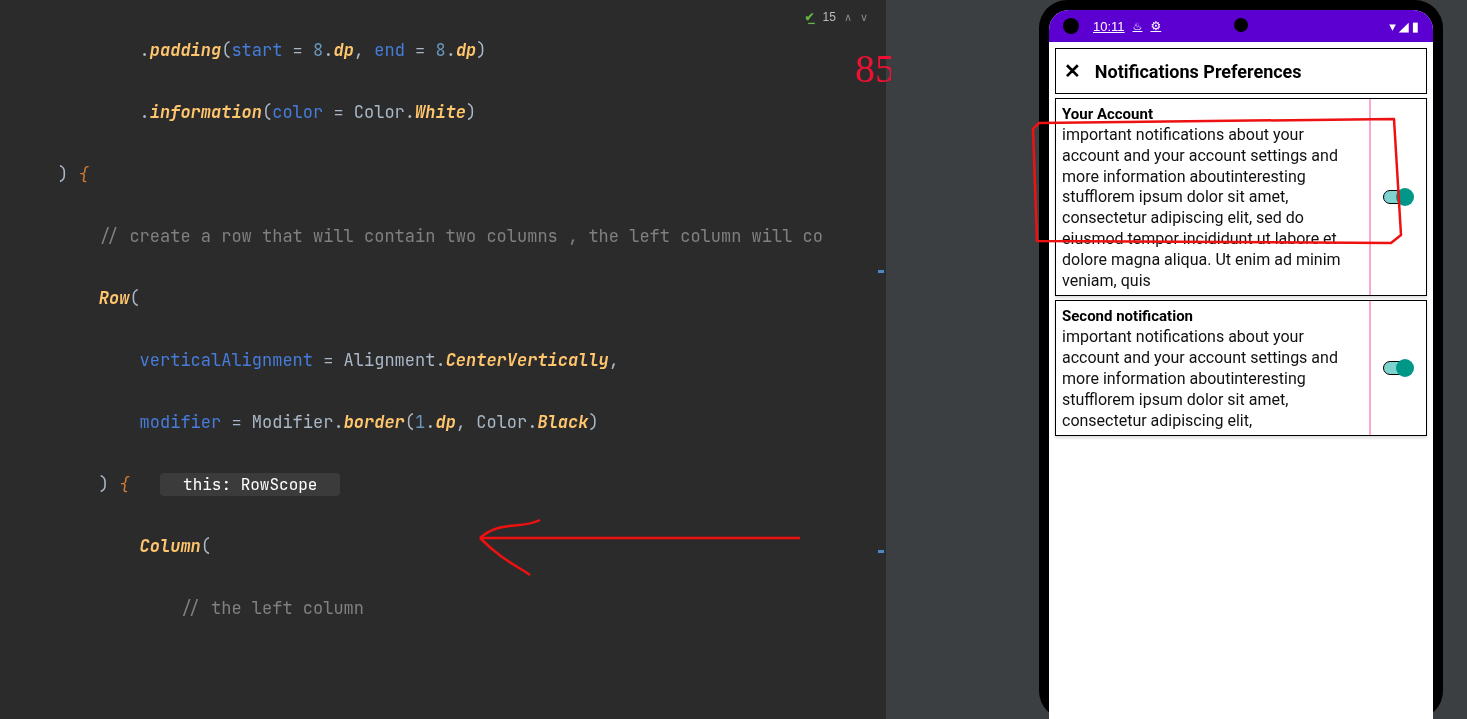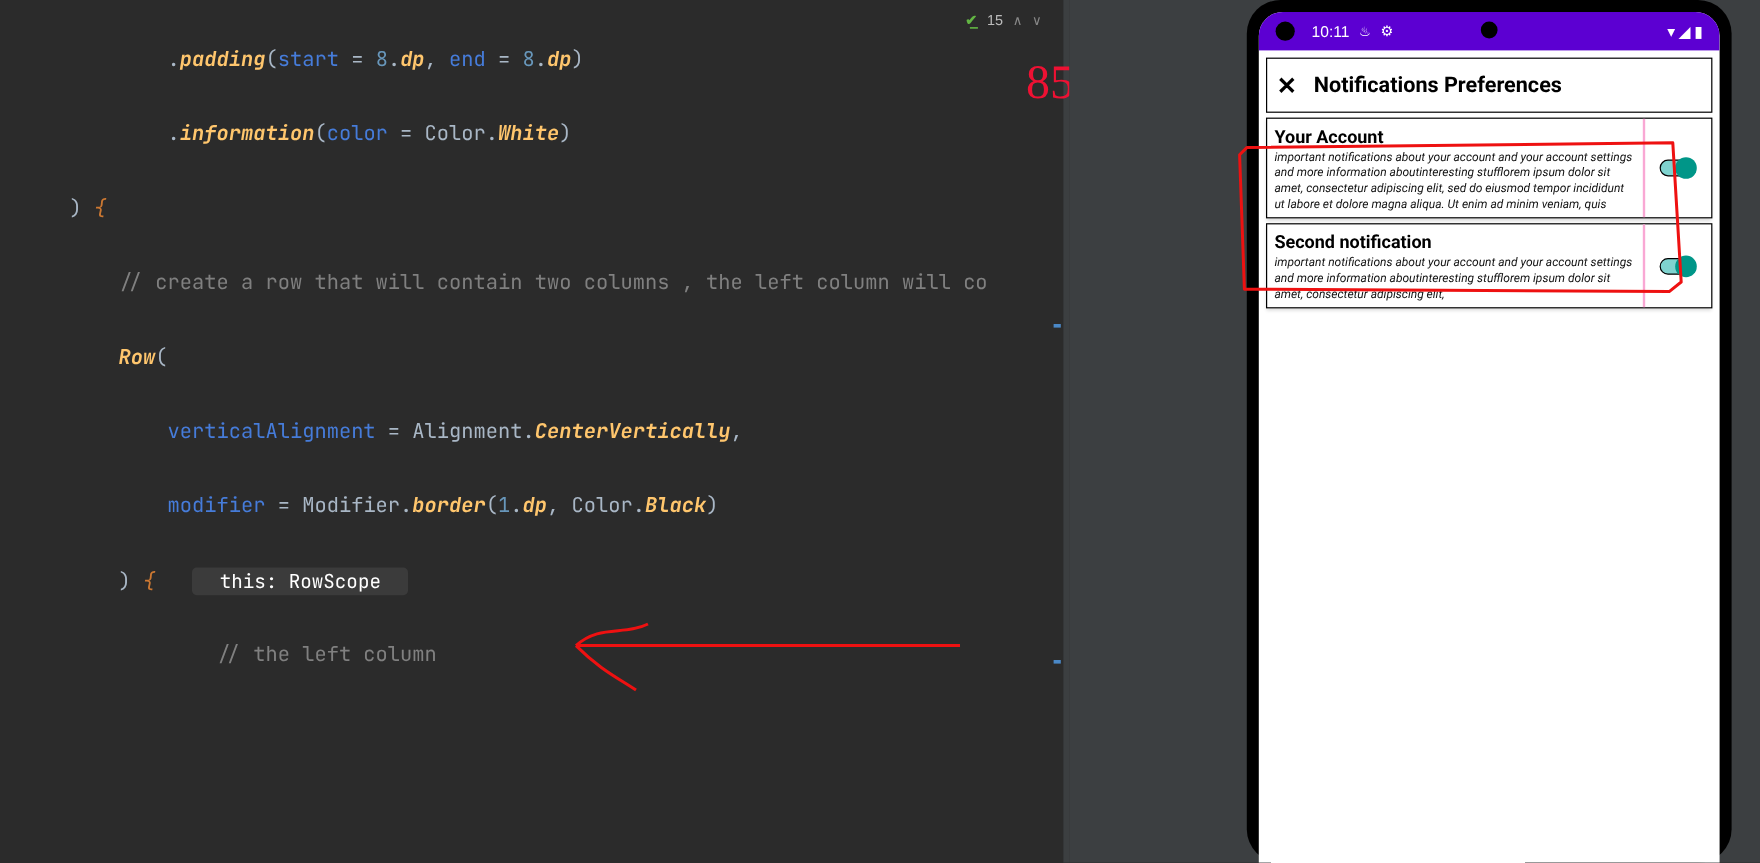--- a/index.html
+++ b/index.html
@@ -27,33 +27,33 @@
   
   .ann-svg { position:absolute; top:0; left:0; width:100%; height:100%; pointer-events:none; }
   .ann-text { position:absolute; color:#e13; font-family:"Comic Sans MS","Segoe Script",cursive; font-size:40px; pointer-events:none; font-weight:500;}
   
   .divider { width:5px; background:#3c3f41; }
   
   .preview-pane { flex:1; background:#3c3f41; position:relative; }
   .device { position:absolute; top:0; left:148px; width:404px; height:719px; background:#000; border-radius:28px; padding:10px 10px 0 10px; }
   .screen { width:100%; height:100%; background:#fff; border-radius:20px 20px 0 0; overflow:hidden; display:flex; flex-direction:column;}
   .statusbar { height:32px; background:#5c00d2; color:#fff; display:flex; align-items:center; justify-content:space-between; padding:0 14px; font-family:sans-serif; font-size:13px; }
-  .sb-left{ display:flex; align-items:center; gap:8px;}
+  .sb-left{ display:flex; align-items:center; gap:8px;text-decoration:underline;}
   .sb-dot { width:16px; height:16px; background:#000; border-radius:50%; margin-right:6px;}
   .sb-hole{ position:absolute; left:50%; top:18px; transform:translateX(-50%); width:14px; height:14px; background:#000; border-radius:50%; }
   .sb-right{ display:flex; align-items:center; gap:3px;}
   .app-content{ padding:6px; font-family:"Roboto",Arial,sans-serif; color:#000;}
   .pref-header{ border:1px solid #000; display:flex; align-items:center; gap:14px; padding:10px 8px; margin-bottom:4px;}
   .pref-header .x{ font-size:20px; font-weight:bold;}
   .pref-header .ttl{ font-size:18px; font-weight:700;}
   .pref-row{ border:1px solid #000; display:flex; margin-bottom:4px; background:#fff; box-shadow:0 2px 3px rgba(0,0,0,.15);}
   .pref-row .col-l{ flex:0 0 85%; padding:6px 6px 4px 6px; border-right:2px solid #f9a8d4;}
   .pref-row .col-r{ flex:1; display:flex; align-items:center; justify-content:center; }
   .pref-row h4{ font-size:15px; font-weight:700; margin-bottom:2px;}
-  .pref-row p{ font-size:10px; line-height:1.3; color:#111;font-style:italic;}
+  .pref-row p{ font-size:16px; line-height:1.3; color:#111;}
   .switch{ width:30px; height:14px; background:#7fd3cf; border-radius:8px; position:relative; border:1px solid #000;}
   .switch::after{ content:""; position:absolute; right:-2px; top:-3px; width:18px; height:18px; background:#009688; border-radius:50%; }
   
   .dev-ann { position:absolute; pointer-events:none; }
 </style>
 </head>
 <body>
 
 <div class="workspace">
 
@@ -67,20 +67,21 @@
 
     <div class="code-area">
 <div class="code-line">        <span class="tok-def">.</span><span class="tok-fn">padding</span><span>(</span><span class="tok-named">start</span><span> = </span><span class="tok-num">8</span><span>.</span><span class="tok-fn" style="font-style:italic">dp</span><span>, </span><span class="tok-named">end</span><span> = </span><span class="tok-num">8</span><span>.</span><span class="tok-fn">dp</span><span>)</span></div>
 <div class="code-line">        <span>.</span><span class="tok-fn">information</span><span>(</span><span class="tok-named">color</span><span> = Color.</span><span class="tok-fn">White</span><span>)</span></div>
 <div class="code-line"><span>) </span><span class="tok-key">{</span></div>
 <div class="code-line">    <span class="tok-cm">// create a row that will contain two columns , the left column will co</span></div>
 <div class="code-line">    <span class="tok-fn" style="font-style:italic">Row</span><span>(</span></div>
 <div class="code-line">        <span class="tok-named">verticalAlignment</span><span> = Alignment.</span><span class="tok-fn">CenterVertically</span><span>,</span></div>
 <div class="code-line">        <span class="tok-named">modifier</span><span> = Modifier.</span><span class="tok-fn">border</span><span>(</span><span class="tok-num">1</span><span>.</span><span class="tok-fn">dp</span><span>, Color.</span><span class="tok-fn">Black</span><span>)</span></div>
 <div class="code-line">    <span>) </span><span class="tok-key">{</span>   <span class="tok-hint">this: RowScope</span></div>
+<div class="code-line">        <span class="tok-fn" style="font-style:italic">Column</span><span>(</span></div>
 <div class="code-line">            <span class="tok-cm">// the left column</span></div>
 <div class="code-line">            </div>
 
 
 
 
 
 
 
 

